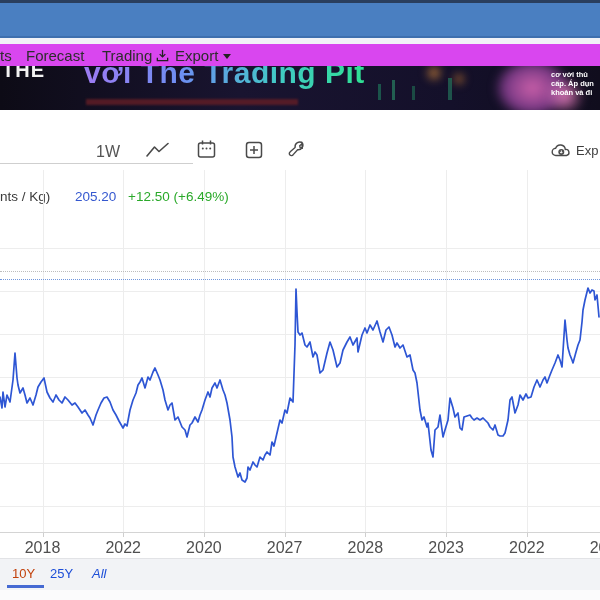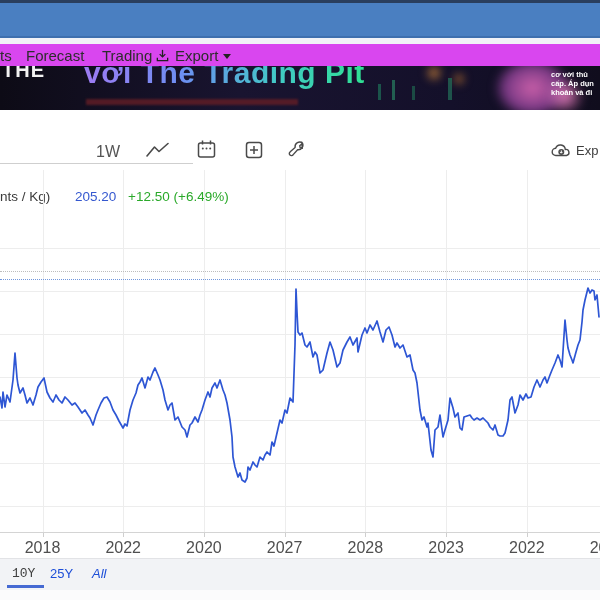--- a/index.html
+++ b/index.html
@@ -45,21 +45,21 @@
   .hgrid{position:absolute;left:0;width:600px;height:1px;background:#ededed;}
   .dotline{position:absolute;left:0;width:600px;height:0;}
   .axis{left:0;top:532px;width:600px;height:1px;background:#d4d4d4;}
   .tickmark{position:absolute;top:532px;width:1px;height:5px;background:#cfcfcf;}
   .xlabel{position:absolute;top:539px;width:40px;text-align:center;font-size:16px;color:#4f4f4f;}
   #chart-svg{position:absolute;left:0;top:0;width:600px;height:600px;pointer-events:none;}
 
   
   .tabstrip{left:0;top:558px;width:600px;height:32px;background:#f2f3f6;border-top:1px solid #e2e3e6;box-sizing:border-box;}
   .tab{position:absolute;top:7px;font-size:13px;color:#1d4ed8;}
-  .tab.active{color:#404040;font-family:Liberation Mono, monospace;}
+  .tab.active{color:#c2410c;}
   .tab-underline{position:absolute;left:7px;top:26px;width:37px;height:3px;background:#4569d2;}
   .belowtabs{left:0;top:590px;width:600px;height:10px;background:#fbfbfc;}
 </style>
 </head>
 <body>
 
 <div class="page">
 
   <div class="abs topbar"></div>
   <div class="abs understrip"></div>

